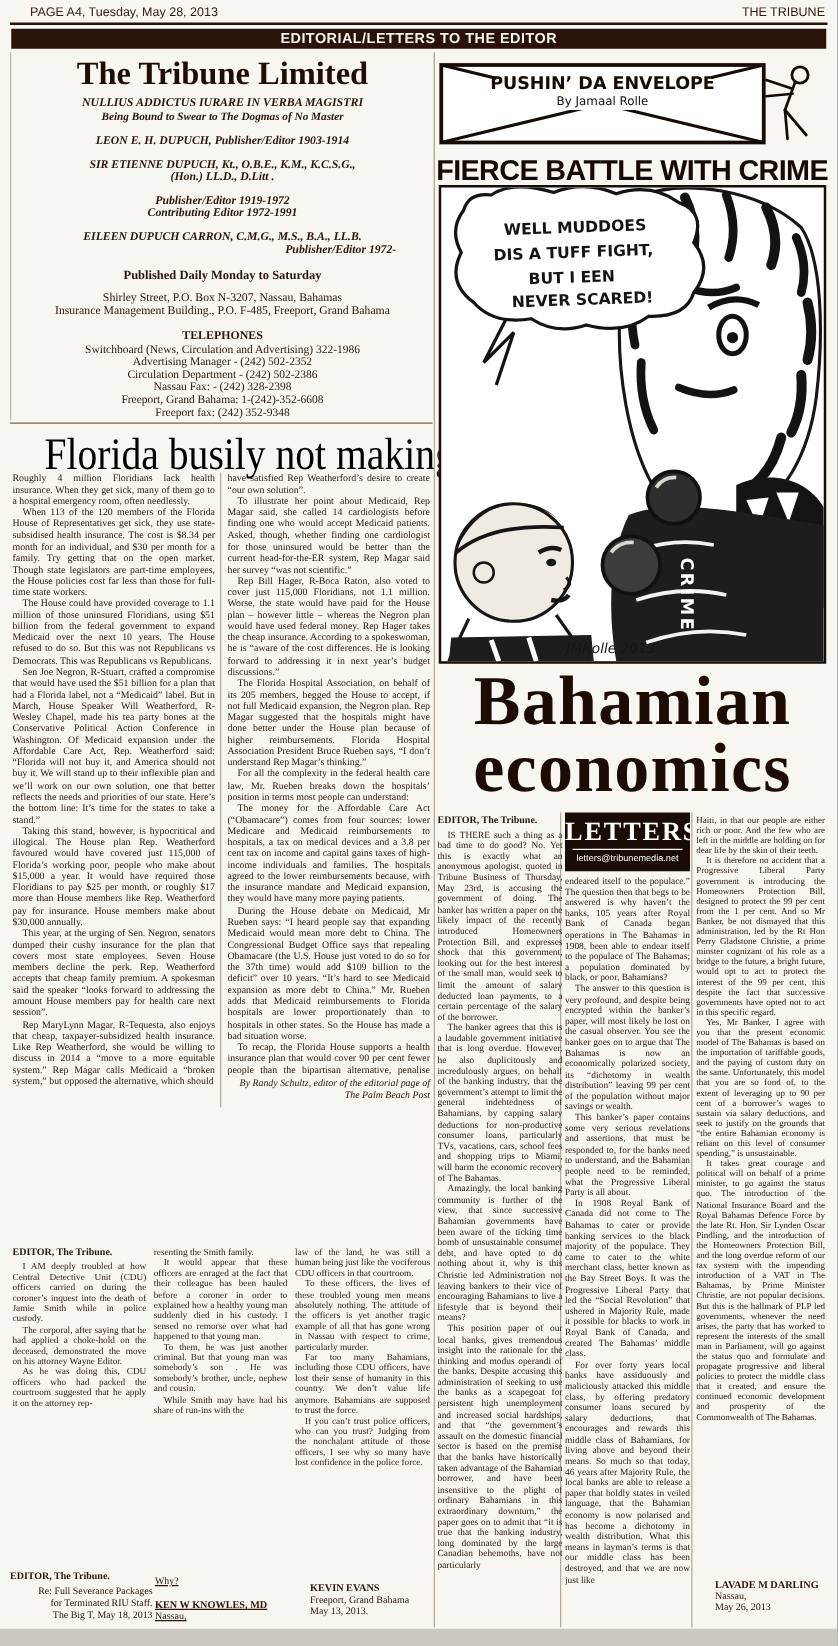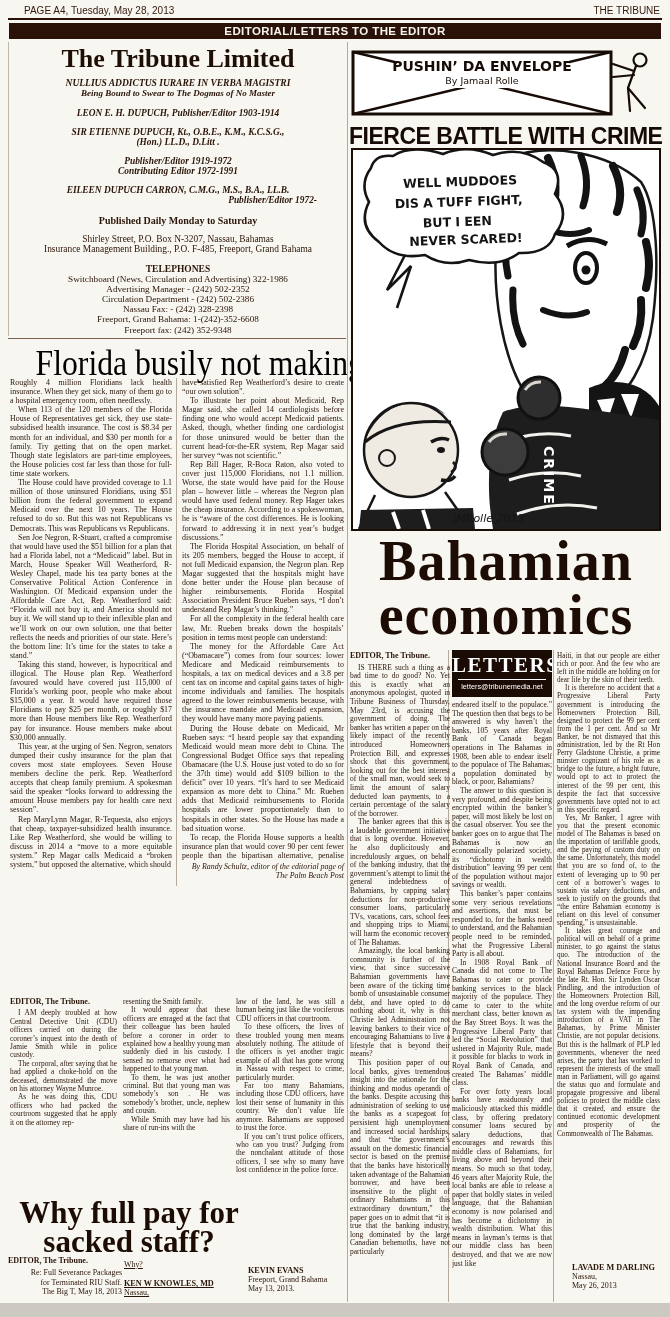--- a/index.html
+++ b/index.html
@@ -135,21 +135,21 @@
       <p class="para">The money for the Affordable Care Act (“Obamacare”) comes from four sources: lower Medicare and Medicaid reimbursements to hospitals, a tax on medical devices and a 3.8 per cent tax on income and capital gains taxes of high-income individuals and families. The hospitals agreed to the lower reimbursements because, with the insurance mandate and Medicaid expansion, they would have many more paying patients.</p>
       <p class="para">During the House debate on Medicaid, Mr Rueben says: “I heard people say that expanding Medicaid would mean more debt to China. The Congressional Budget Office says that repealing Obamacare (the U.S. House just voted to do so for the 37th time) would add $109 billion to the deficit” over 10 years. “It’s hard to see Medicaid expansion as more debt to China.” Mr. Rueben adds that Medicaid reimbursements to Florida hospitals are lower proportionately than to hospitals in other states. So the House has made a bad situation worse.</p>
       <p class="para">To recap, the Florida House supports a health insurance plan that would cover 90 per cent fewer people than the bipartisan alternative, penalise hospitals and needlessly cost the state. Does that make sense yet? Didn’t think so.</p>
     </div>
   <div class="abs florida-byline">By Randy Schultz, editor of the editorial page of The Palm Beach Post</div>
 
   <div class="abs news po-col" id="po-col1">
     <p class="salutation">EDITOR, The Tribune.</p>
     <div class="news">
         <p class="para">I AM deeply troubled at how Central Detective Unit (CDU) officers carried on during the coroner’s inquest into the death of Jamie Smith while in police custody.</p>
-        <p class="para">The corporal, after saying that he had applied a choke-hold on the deceased, demonstrated the move on his attorney Wayne Munroe.</p>
+        <p class="para">The corporal, after saying that he had applied a choke-hold on the deceased, demonstrated the move on his attorney Wayne Editor.</p>
         <p class="para">As he was doing this, CDU officers who had packed the courtroom suggested that he apply it on the attorney rep-</p>
       </div>
   </div>
   <div class="abs news ni po-col" id="po-col2">
       <p class="para">resenting the Smith family.</p>
       <p class="para">It would appear that these officers are enraged at the fact that their colleague has been hauled before a coroner in order to explained how a healthy young man suddenly died in his custody. I sensed no remorse over what had happened to that young man.</p>
       <p class="para">To them, he was just another criminal. But that young man was somebody’s son . He was somebody’s brother, uncle, nephew and cousin.</p>
       <p class="para">While Smith may have had his share of run-ins with the</p>
     </div>
   <div class="abs news ni po-col" id="po-col3">
@@ -159,24 +159,20 @@
       <p class="para">If you can’t trust police officers, who can you trust? Judging from the nonchalant attitude of those officers, I see why so many have lost confidence in the police force.</p>
     </div>
   <div class="abs" id="po-sig">
     <p class="sig-name">KEVIN EVANS</p>
     <div>
         <p class="sig-line">Freeport, Grand Bahama</p>
         <p class="sig-line">May 13, 2013.</p>
       </div>
   </div>
 
-  <div class="abs why-headline">
-    <div>Why full pay for</div>
-    <div>sacked staff?</div>
-  </div>
   <div class="abs" id="why-colA">
     <p class="salutation">EDITOR, The Tribune.</p>
     <div>
         <p class="line">Re: Full Severance Packages</p>
         <p class="line">for Terminated RIU Staff.</p>
         <p class="line">The Big T, May 18, 2013</p>
       </div>
   </div>
   <div class="abs" id="why-colB">
     <p id="why-body">Why?</p>

